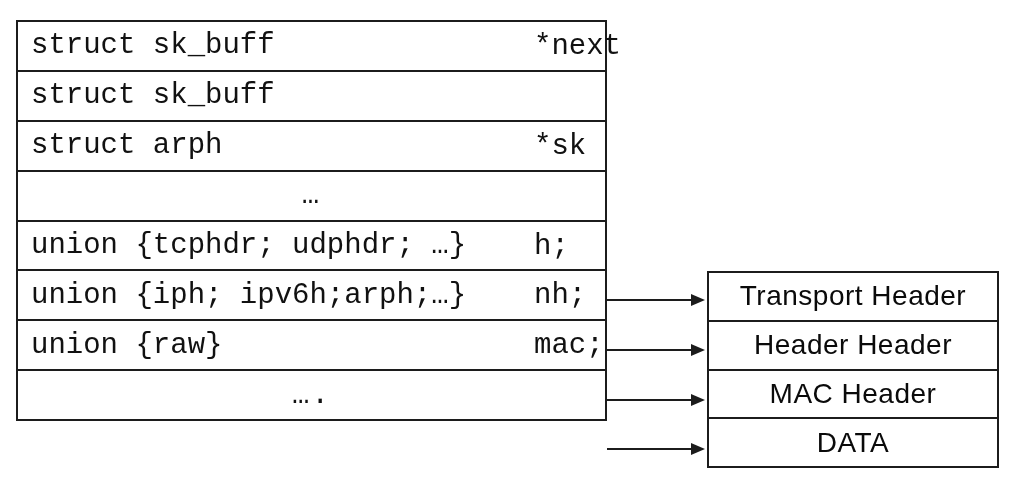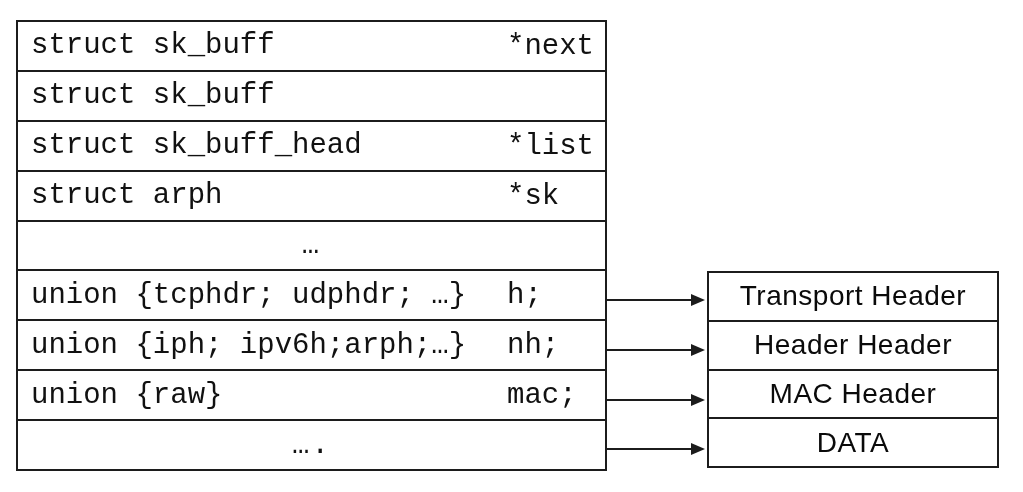--- a/index.html
+++ b/index.html
@@ -34,21 +34,21 @@
     font-family: Liberation Mono, monospace;
     font-size: 29px;
     line-height: 1;
     color: #111111;
     white-space: pre;
   }
   .s-row:last-child { border-bottom: none; }
   .s-decl { padding-left: 13px; }
   .s-name {
     position: absolute;
-    left: 489px;
+    left: 516px;
     top: 50%;
     transform: translateY(-50%);
     text-align: right;
   }
   .s-ellipsis {
     width: 100%;
     text-align: center;
     letter-spacing: 2px;
   }
 
@@ -115,24 +115,20 @@
 
     <div class="s-row">
       <span class="s-decl">struct sk_buff</span>
       <span class="s-name">*next</span>
     </div>
 
     <div class="s-row">
       <span class="s-decl">struct sk_buff</span>
     </div>
 
-    <div class="s-row">
-      <span class="s-decl">struct sk_buff_head</span>
-      <span class="s-name">*list</span>
-    </div>
 
     <div class="s-row">
       <span class="s-decl">struct arph</span>
       <span class="s-name">*sk</span>
     </div>
 
     <div class="s-row">
       <span class="s-ellipsis">…</span>
     </div>
 

